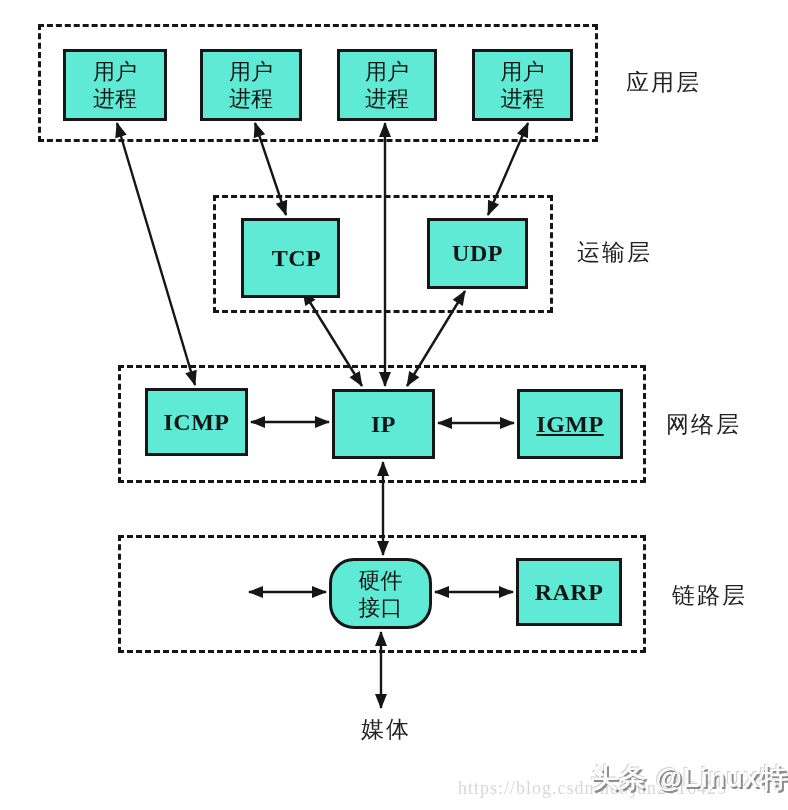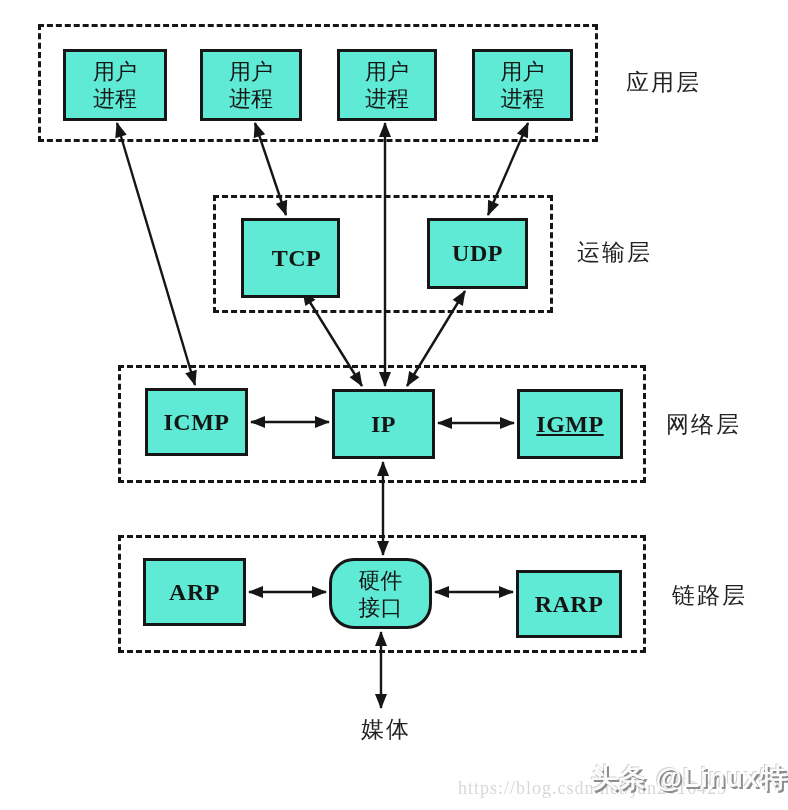--- a/index.html
+++ b/index.html
@@ -120,24 +120,23 @@
   <div class="pbox" style="left:472px; top:49px; width:101px; height:72px;">用户
 进程</div>
 
   <div class="pbox proto" style="left:241px; top:218px; width:99px; height:80px;padding-left:12px;">TCP</div>
   <div class="pbox proto" style="left:427px; top:218px; width:101px; height:71px;">UDP</div>
 
   <div class="pbox proto" style="left:145px; top:388px; width:103px; height:68px;">ICMP</div>
   <div class="pbox proto" style="left:332px; top:389px; width:103px; height:70px;">IP</div>
   <div class="pbox proto" style="left:517px; top:389px; width:106px; height:70px;text-decoration:underline;">IGMP</div>
 
-  <div class="pbox proto" style="left:143px; top:558px; width:103px; height:68px;">ARP</div>
   <div class="pbox" style="left:329px; top:558px; width:103px; height:71px;border-radius:25px;">硬件
 接口</div>
-  <div class="pbox proto" style="left:516px; top:558px; width:106px; height:68px;margin-top:12px;">RARP</div>
+  <div class="pbox proto" style="left:516px; top:558px; width:106px; height:68px;">RARP</div>
 
   <div class="layer-label" style="left:626px; top:67px;">应用层</div>
   <div class="layer-label" style="left:577px; top:237px;">运输层</div>
   <div class="layer-label" style="left:666px; top:409px;">网络层</div>
   <div class="layer-label" style="left:672px; top:580px;">链路层</div>
 
   <div class="media-label" style="left:361px; top:714px;">媒体</div>
 
   <div class="url-watermark">https://blog.csdn.net/jun2016425</div>
 

